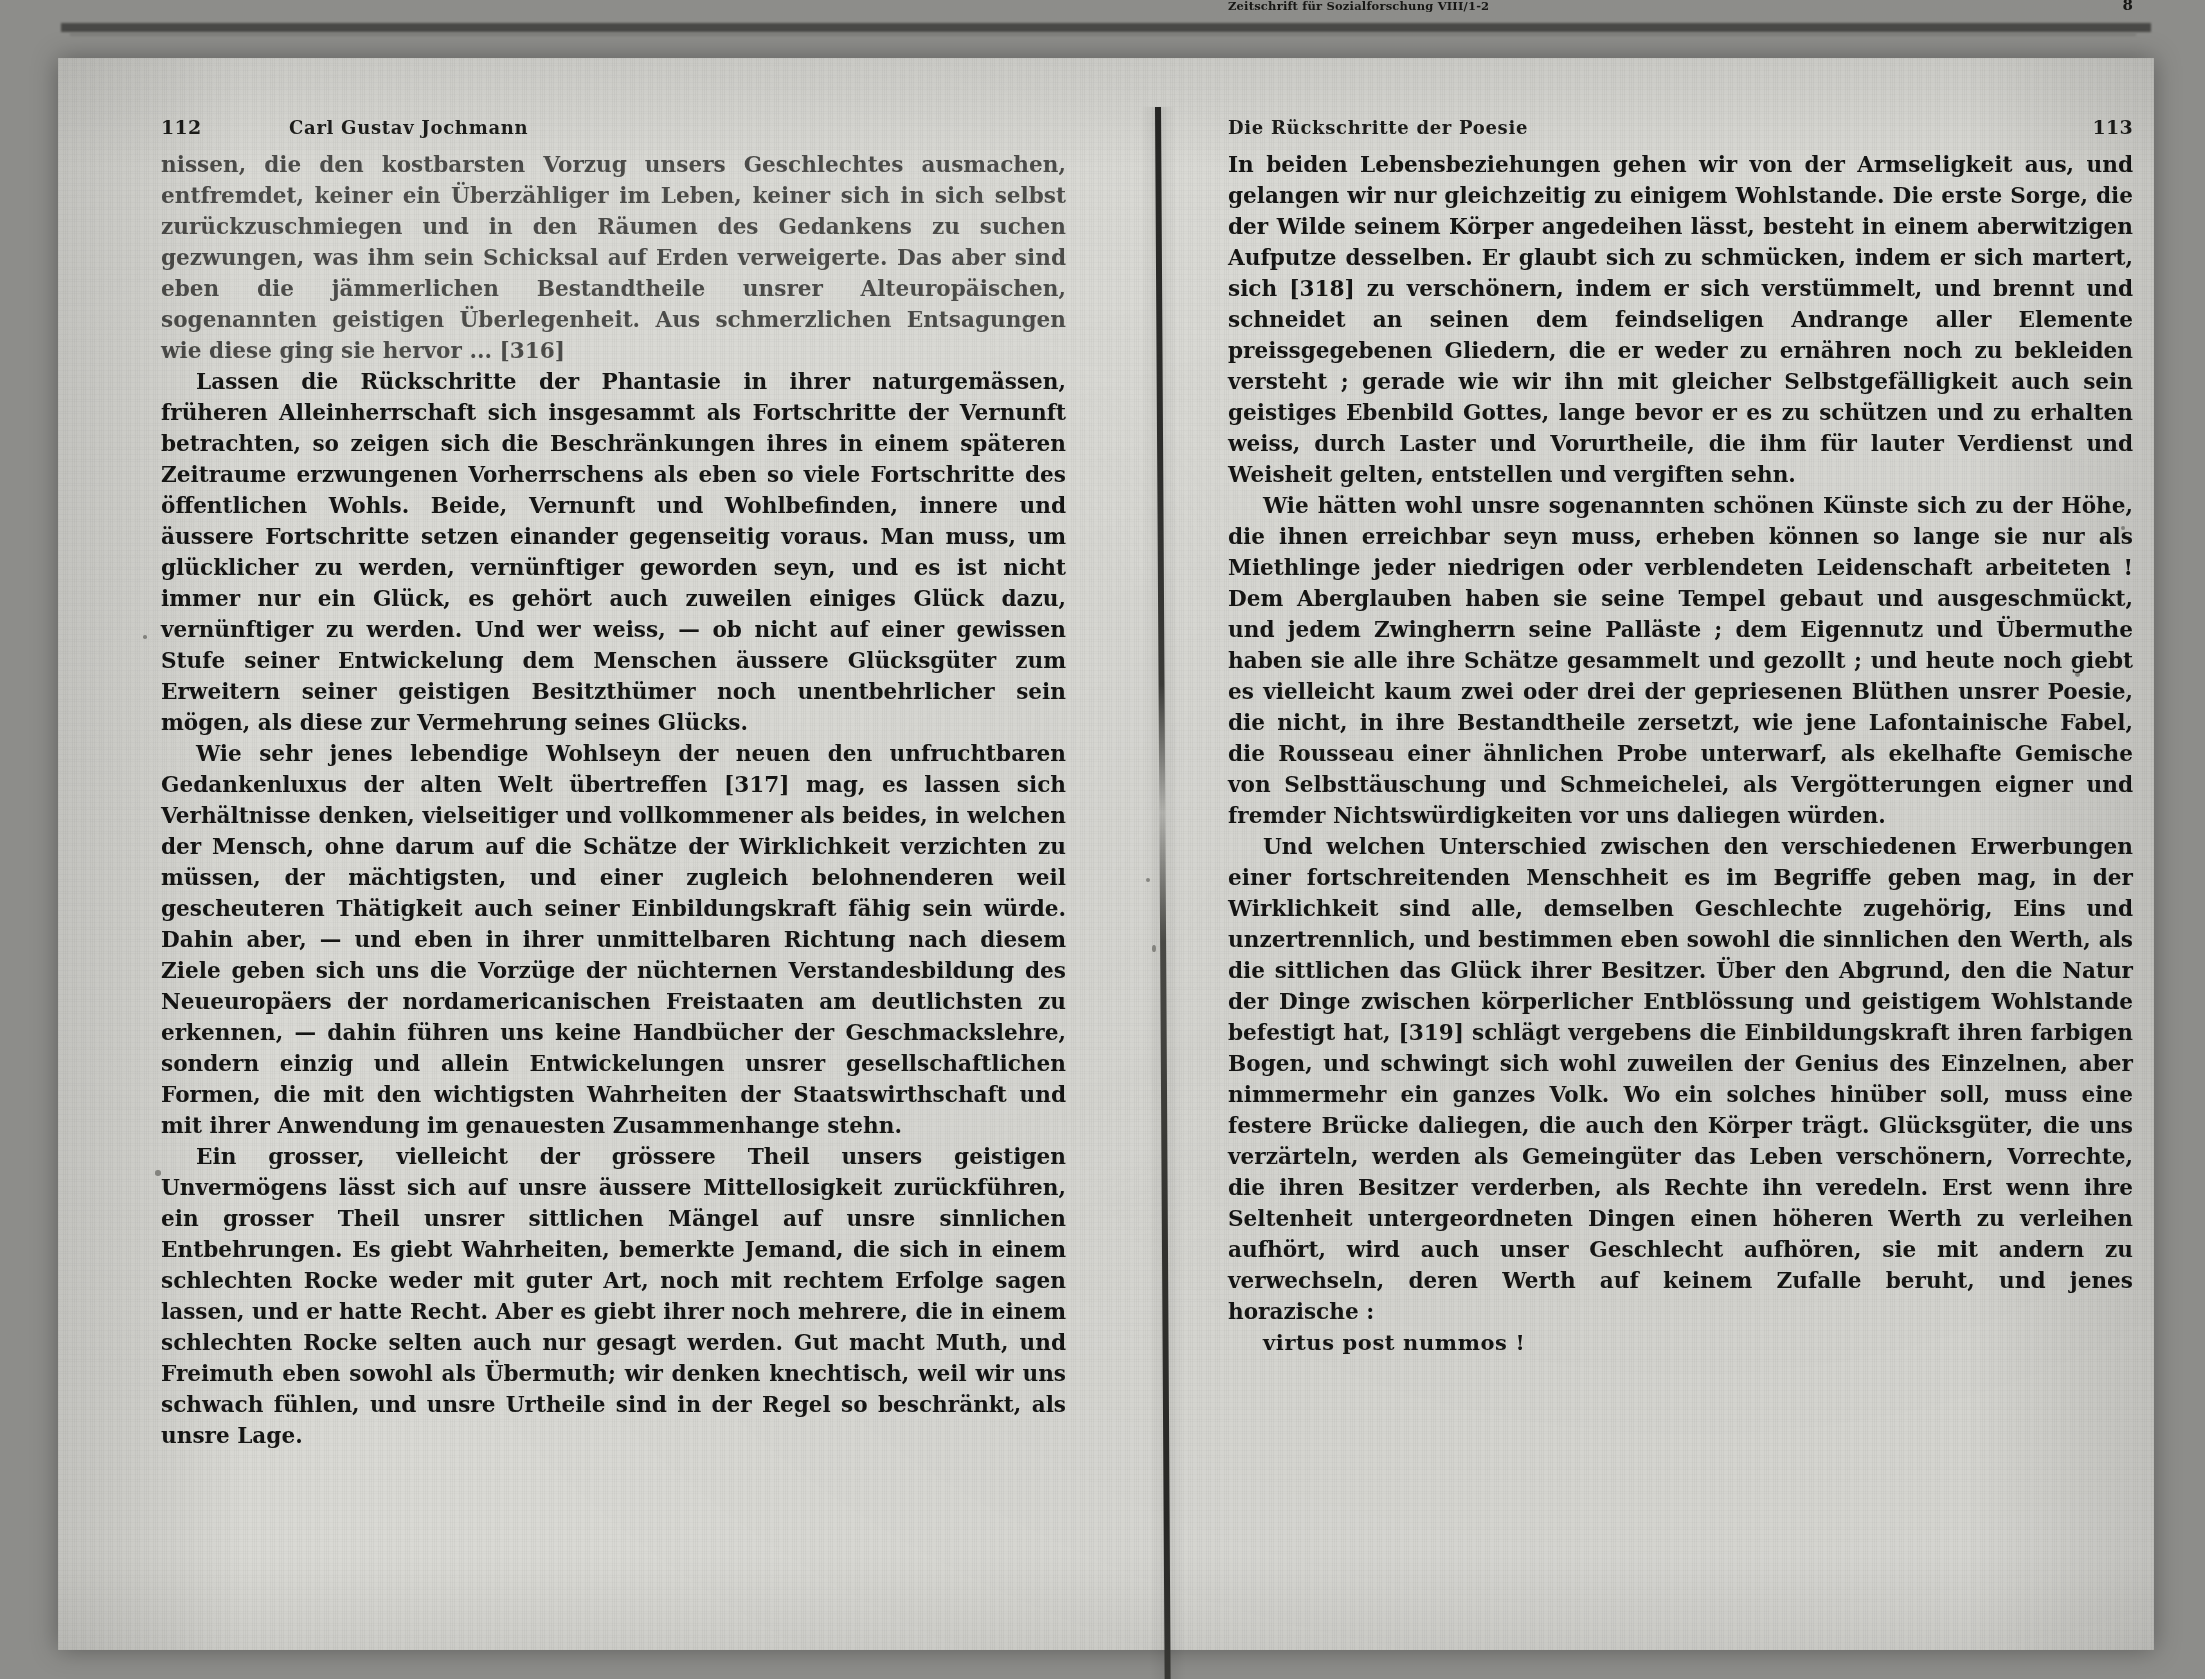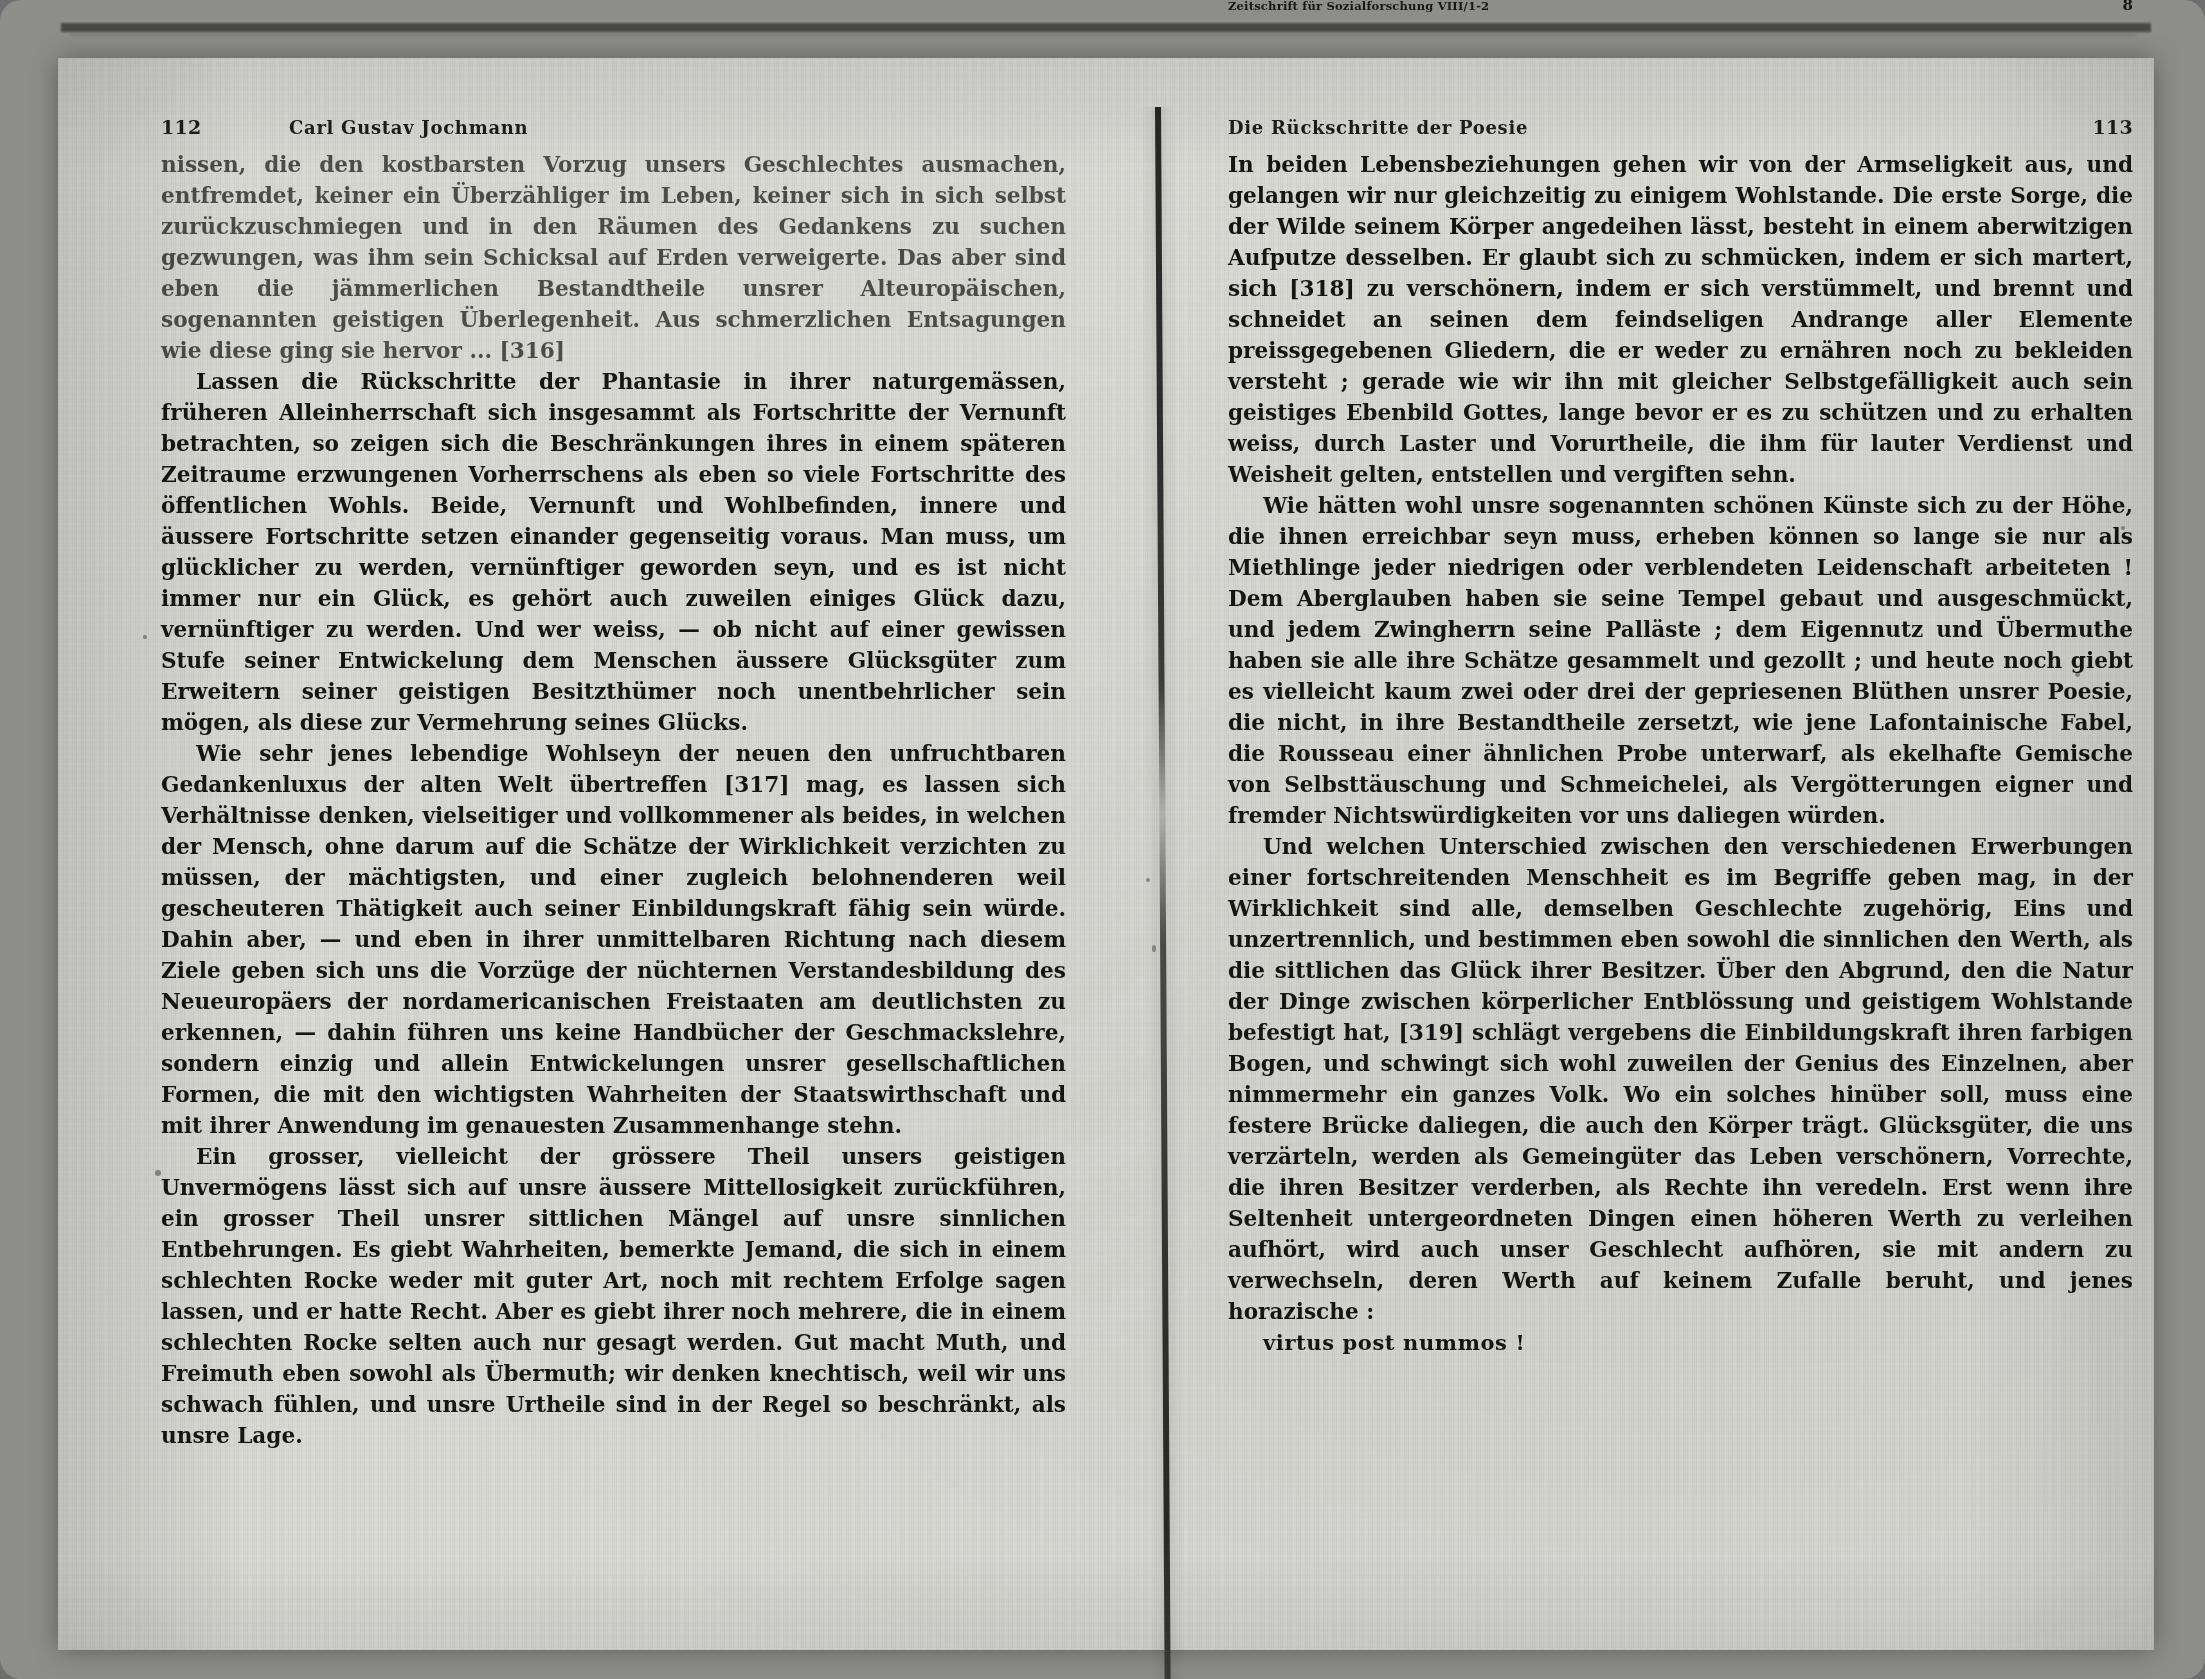--- a/index.html
+++ b/index.html
@@ -12,21 +12,20 @@
     height: 1680px;
     overflow: hidden;
     font-family: "Liberation Serif", serif;
   }
 
   
   #scan {
     position: absolute;
     inset: 0;
     background: #8d8d8a;
-    border-radius: 21px;
   }
 
   
   #spread {
     position: absolute;
     left: 58px;
     top: 58px;
     width: 2096px;
     height: 1592px;
     background: #d9d9d4;

